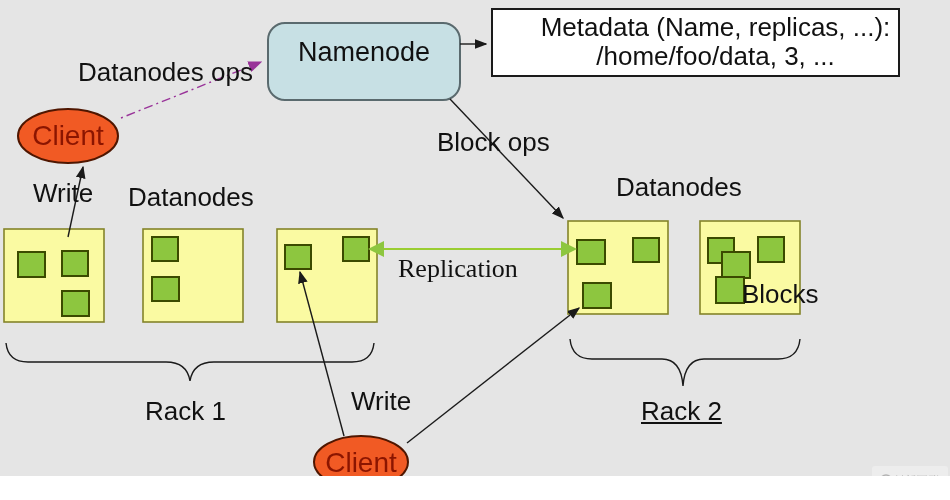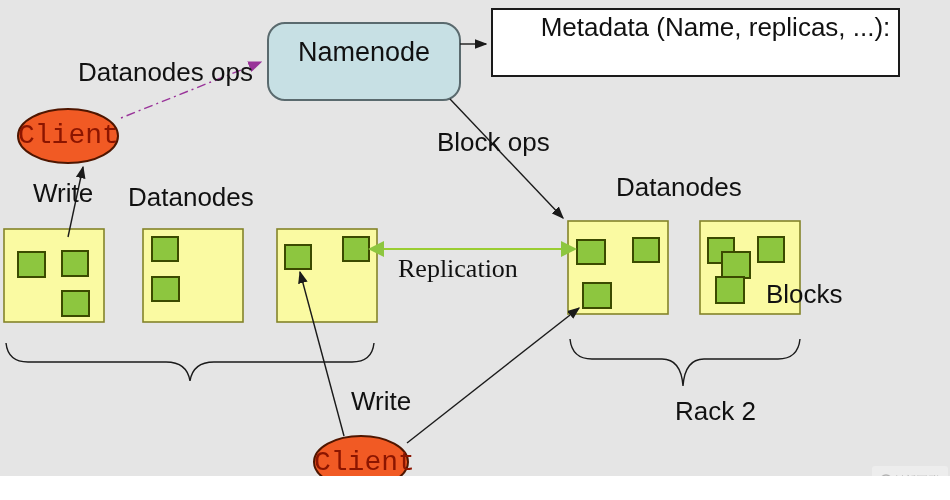--- a/index.html
+++ b/index.html
@@ -14,21 +14,21 @@
   }
   .namenode-box{fill:var(--namenode-fill);stroke:#5a6a6e;stroke-width:2;}
   .metadata-box{fill:#ffffff;stroke:#1a1a1a;stroke-width:2;}
   .dn-box{fill:var(--node-yellow);stroke:var(--node-border);stroke-width:1.6;}
   .blk{fill:var(--block-green);stroke:var(--block-border);stroke-width:2;}
   .client{fill:var(--client-orange);stroke:#4f1600;stroke-width:2;}
   .blackline{stroke:#1a1a1a;stroke-width:1.4;fill:none;}
   .purpleline{stroke:var(--purple);stroke-width:1.4;fill:none;stroke-dasharray:2 4 9 4;}
   .greenline{stroke:var(--replication-green);stroke-width:2;fill:none;}
   .brace{stroke:#1a1a1a;stroke-width:1.4;fill:none;}
-  .client-label{color:var(--client-text);font-size:28px;font-family:Liberation Mono, monospace;}
+  .client-label{color:var(--client-text);font-size:28px;}
   .namenode-label{font-size:27px;}
   .meta-text{font-size:26px;text-align:center;width:407px;left:492px;padding-left:20px;}
   #watermark{
     position:absolute;left:872px;top:466px;width:76px;height:29px;
     background:#ededed;border-radius:3px;display:flex;align-items:center;
     justify-content:center;color:#b2b2b2;font-size:11px;letter-spacing:1px;
   }
   .faint-mark{position:absolute;background:#c9c9c9;}
 </style>
 </head>
@@ -89,35 +89,37 @@
     <line class="blackline" x1="407" y1="443" x2="579" y2="308" marker-end="url(#m-black)"></line>
     <line class="greenline" x1="372" y1="249" x2="573" y2="249" marker-start="url(#m-green)" marker-end="url(#m-green)"></line>
 
     <path class="brace" d="M 6 343 Q 8 362 28 362 L 166 362 Q 187 362 190 381 Q 193 362 214 362 L 352 362 Q 372 362 374 343"></path>
     <path class="brace" d="M 570 339 Q 572 359 592 359 L 662 359 Q 681 359 683 386 Q 685 359 704 359 L 778 359 Q 798 359 800 339"></path>
   </svg>
 
   <div class="lbl namenode-label" style="left:268px;top:38px;width:192px;text-align:center;">Namenode</div>
 
   <div class="lbl meta-text" style="top:14px;">Metadata (Name, replicas, ...):</div>
+  <div class="lbl meta-text" style="top:43px;">/home/foo/data, 3, ...</div>
 
   <div class="lbl" style="left:78px;top:59px;">Datanodes ops</div>
   <div class="lbl" style="left:437px;top:129px;text-align:right;">Block ops</div>
 
   <div class="lbl client-label" style="left:18px;top:121px;width:100px;text-align:center;">Client</div>
   <div class="lbl client-label" style="left:314px;top:448px;width:94px;text-align:center;">Client</div>
 
   <div class="lbl" style="left:33px;top:180px;">Write</div>
   <div class="lbl" style="left:128px;top:184px;">Datanodes</div>
   <div class="lbl" style="left:616px;top:174px;">Datanodes</div>
 
   <div class="lbl" style="left:398px;top:255px;font-family:Liberation Serif, serif;">Replication</div>
-  <div class="lbl" style="left:742px;top:281px;margin-left:24px;">Blocks</div>
+  <div class="lbl" style="left:742px;top:281px;">Blocks</div>
 
-  <div class="lbl" style="left:675px;top:398px;">Rack 2</div>
+  <div class="lbl" style="left:145px;top:398px;">Rack 1</div>
+  <div class="lbl" style="left:641px;top:398px;text-decoration:underline;">Rack 2</div>
   <div class="lbl" style="left:351px;top:388px;">Write</div>
 
   <div id="watermark">
     <svg width="14" height="14" viewBox="0 0 14 14">
       <circle cx="7" cy="7" r="6" fill="none" stroke="#b2b2b2" stroke-width="1.4"></circle>
       <path d="M4.4 4.6 L9.6 9.4 M9.6 4.6 L4.4 9.4" stroke="#b2b2b2" stroke-width="1.4" fill="none"></path>
     </svg>
     <span>创新互联</span>
   </div>
 

